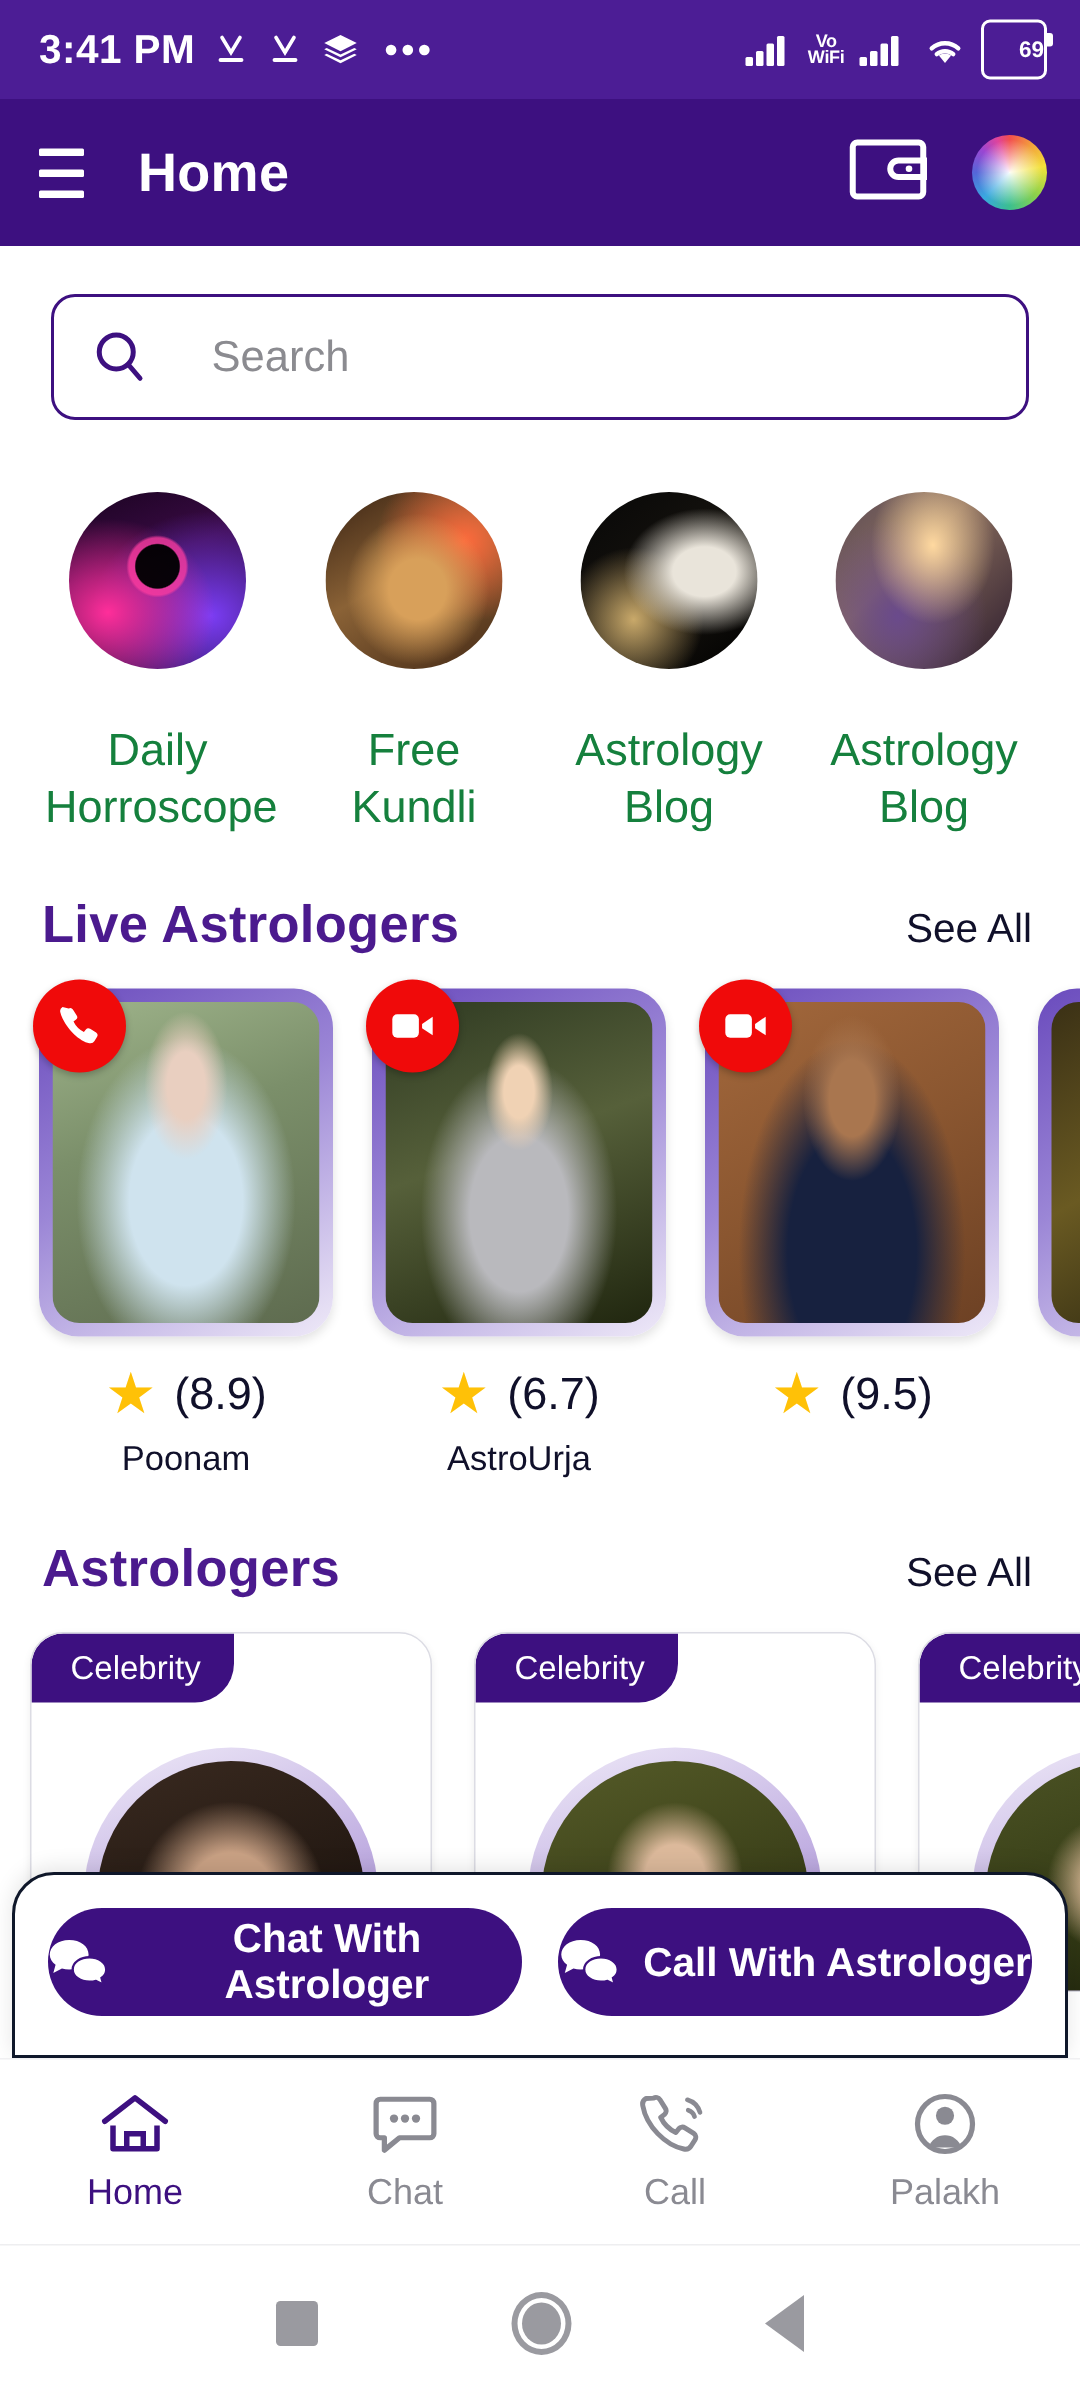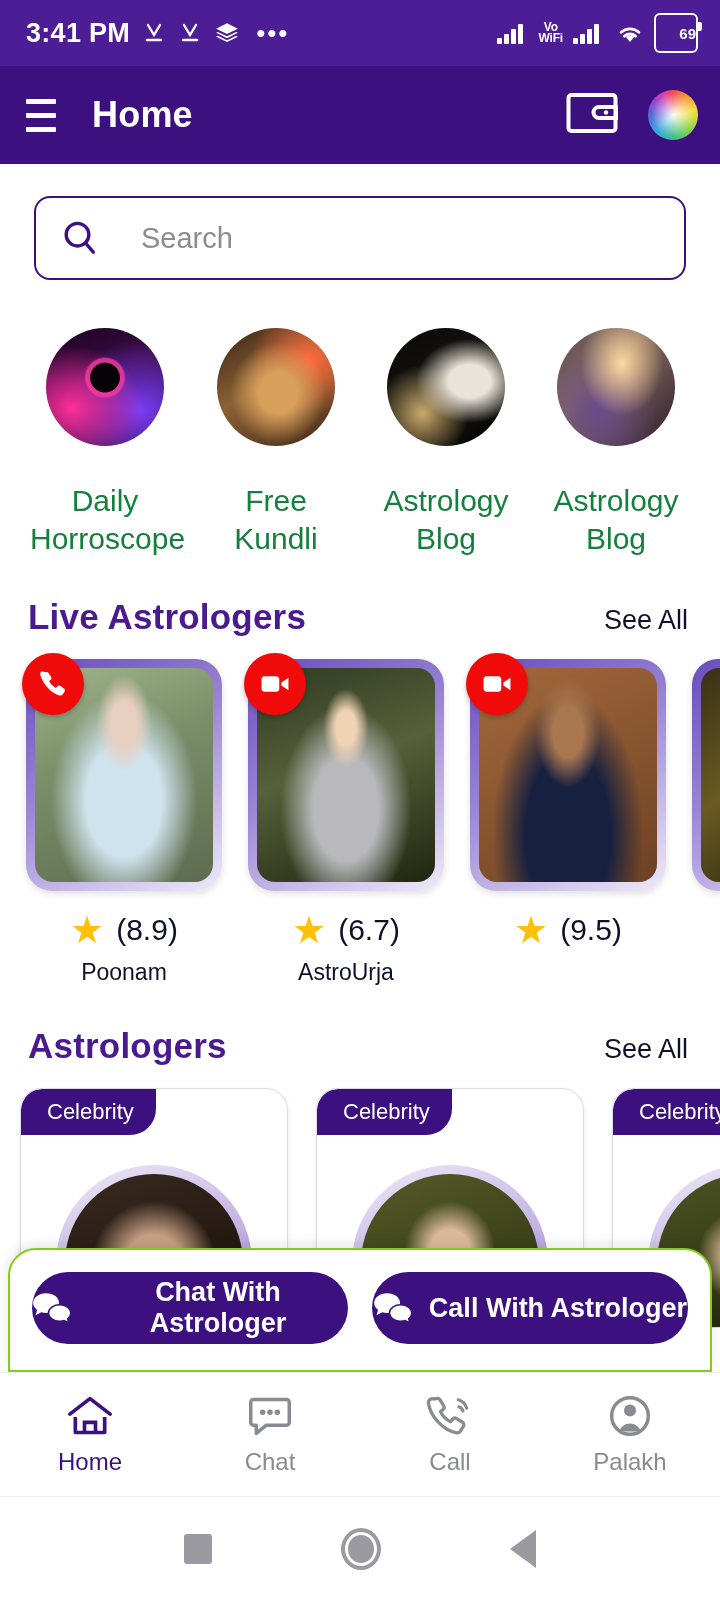--- a/index.html
+++ b/index.html
@@ -177,21 +177,21 @@
   .av-2 { background:
       radial-gradient(ellipse at 50% 44%, #dcb99b 0 16%, rgba(220,185,155,0) 36%),
       linear-gradient(160deg,#555b28 0%, #3b4019 55%, #14170a 100%); }
   .av-3 { background:
       radial-gradient(ellipse at 48% 46%, #cbae8c 0 14%, rgba(203,174,140,0) 34%),
       linear-gradient(160deg,#4c5324 0%, #333a15 55%, #101307 100%); }
 
   
   .cta-bar {
     position:absolute; left:8px; right:8px; bottom:0;
-    background:#fff; border:2px solid #84cc16; border-radius:28px 28px 0 0;
+    background:#fff; border:2px solid #0f172a; border-radius:28px 28px 0 0;
     padding:22px 22px 26px 22px; display:flex; gap:24px;
     box-shadow:0 -3px 14px rgba(0,0,0,.10);
   }
   .cta-btn {
     flex:1; height:72px; border-radius:36px; background:#3D1080; color:#fff;
     display:flex; align-items:center; justify-content:center; gap:16px;
     font-size:27px; font-weight:bold; cursor:pointer; border:none;
     font-family:"Liberation Sans", sans-serif;
   }
 

